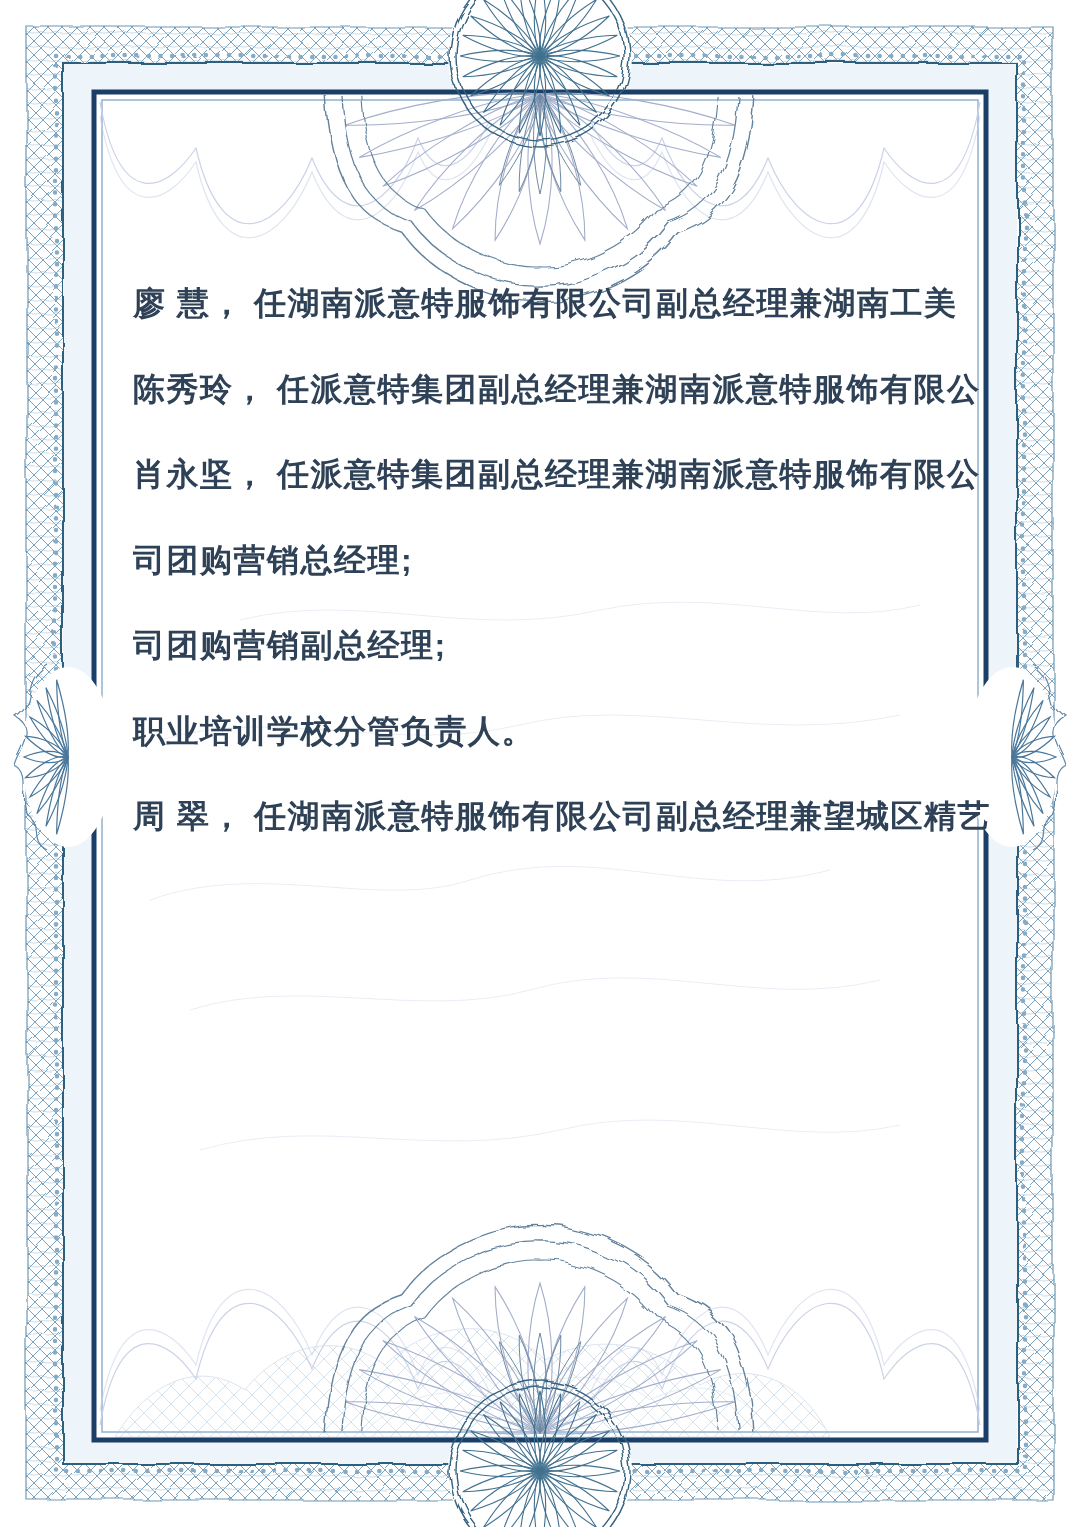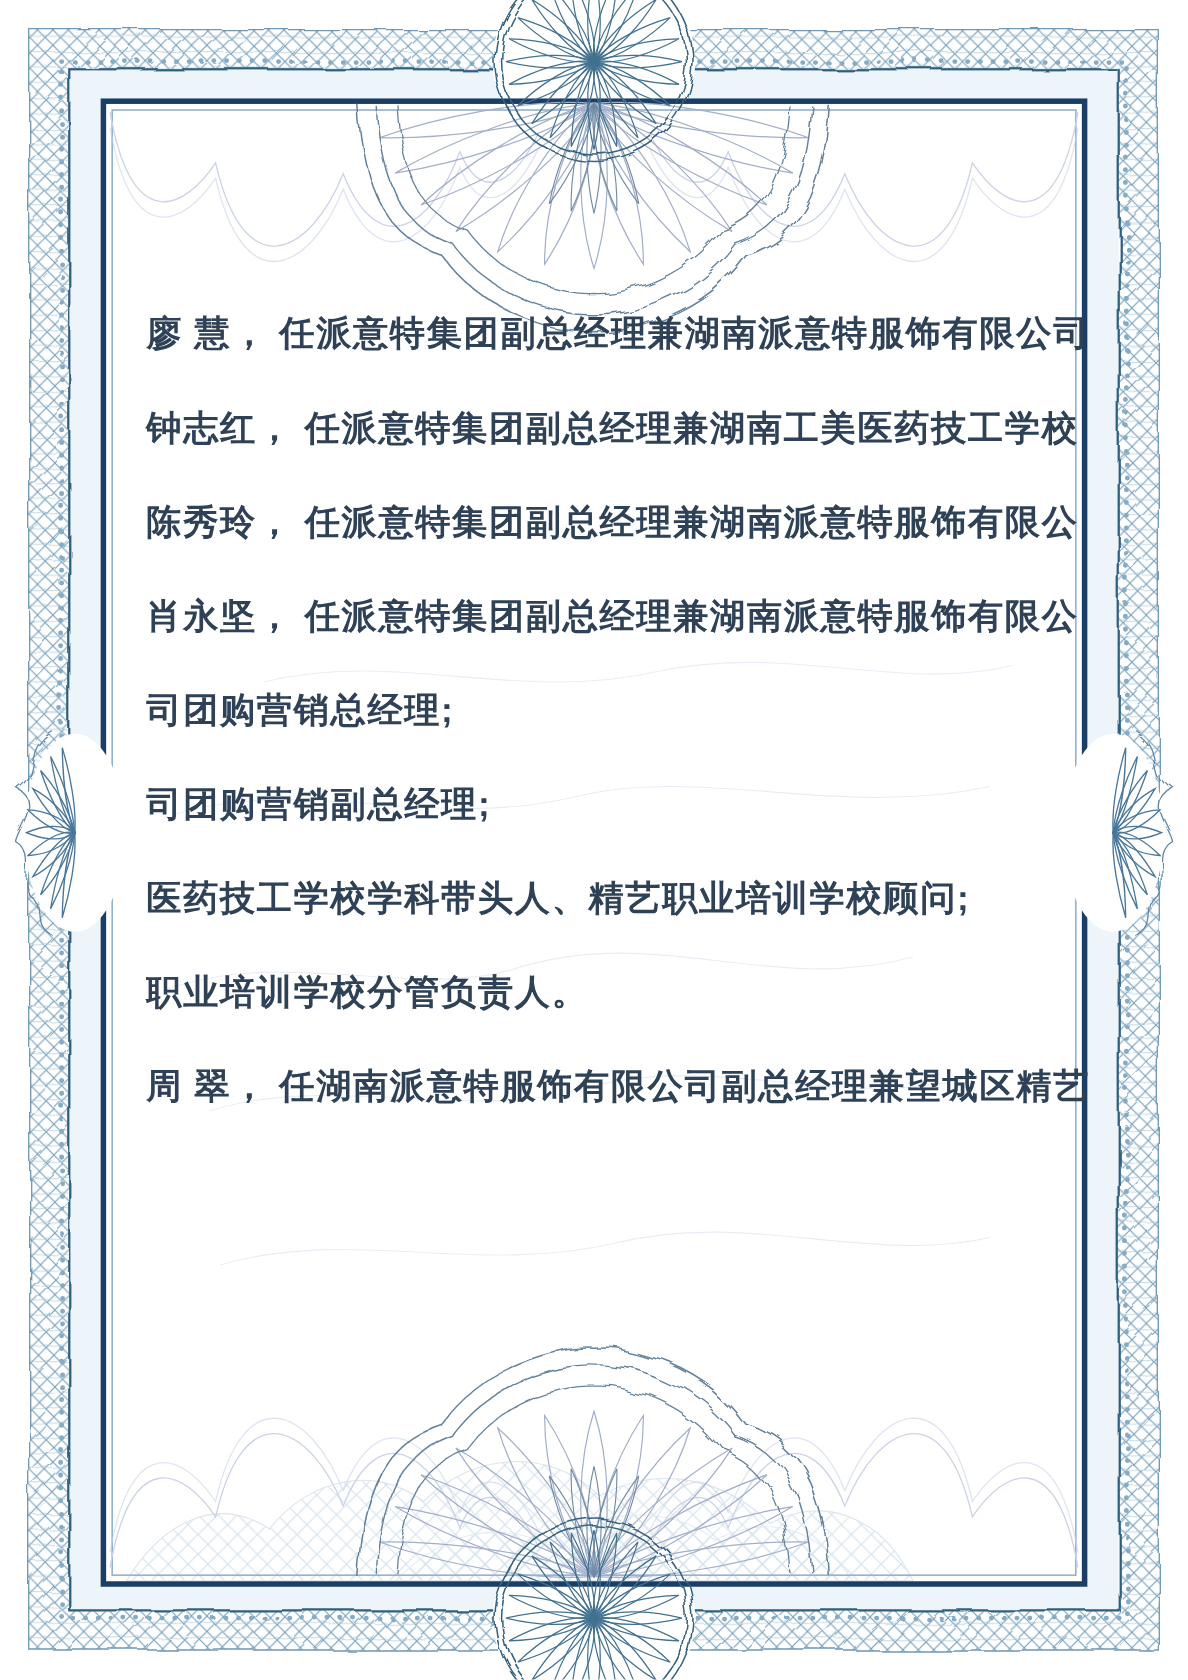--- a/index.html
+++ b/index.html
@@ -156,24 +156,22 @@
         <use href="#petalS" transform="rotate(75)"></use>
       </g>
       <g stroke="#5d86a8" stroke-width="1.2" fill="none" filter="url(#wob2)">
         <path d="M-20,-92 C-48,-75 -30,-55 -52,-40 C-30,-28 -50,-8 -54,8 C-34,20 -52,42 -40,58 C-26,68 -40,82 -22,92"></path>
       </g>
     </g>
     <use href="#sideRose" transform="matrix(-1,0,0,1,1080,0)"></use>
   </svg>
 
   <div class="text-block">
-    <div class="line"><span class="pname">廖 慧，</span><span>任派意特集团副总经理兼湖南派意特服饰有限公司</span></div>
-    <div class="line"><span class="pname">钟志红，</span><span>任派意特集团副总经理兼湖南工美医药技工学校</span></div>
+    <div class="line"><span class="pname">廖 慧，</span><span>任湖南派意特服饰有限公司副总经理兼湖南工美</span></div>
     <div class="line"><span class="pname">陈秀玲，</span><span>任派意特集团副总经理兼湖南派意特服饰有限公</span></div>
     <div class="line"><span class="pname">肖永坚，</span><span>任派意特集团副总经理兼湖南派意特服饰有限公</span></div>
     <div class="line"><span class="pname"></span><span>司团购营销总经理;</span></div>
     <div class="line"><span class="pname"></span><span>司团购营销副总经理;</span></div>
-    <div class="line"><span class="pname"></span><span>医药技工学校学科带头人、精艺职业培训学校顾问;</span></div>
     <div class="line"><span class="pname"></span><span>职业培训学校分管负责人。</span></div>
     <div class="line"><span class="pname">周 翠，</span><span>任湖南派意特服饰有限公司副总经理兼望城区精艺</span></div>
   </div>
 
 </div>
 
 </body></html>

